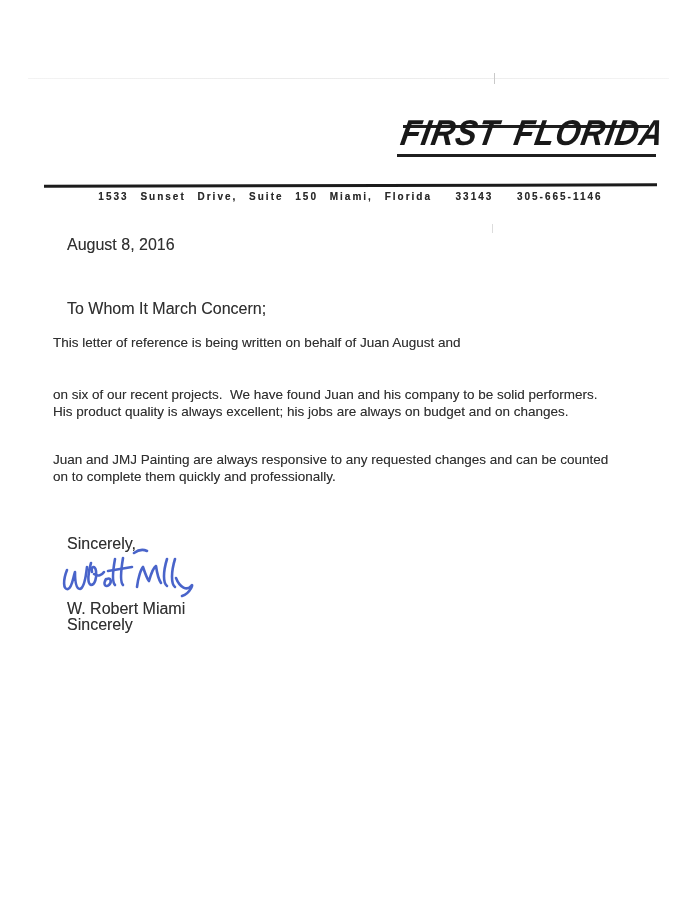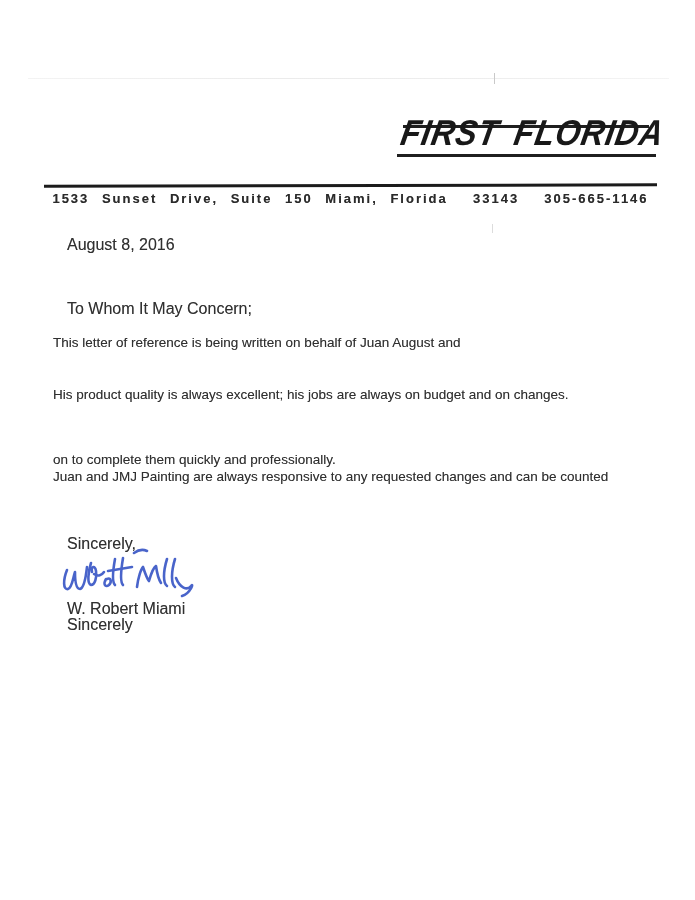--- a/index.html
+++ b/index.html
@@ -32,21 +32,21 @@
     letter-spacing: 1px; word-spacing: 6px; color: #181818;
     transform: skewX(-10deg) scaleY(1.12);
     transform-origin: left top;
     white-space: pre;
   }
 
   
   .head-rule { position: absolute; left: 44px; top: 184px; width: 613px; height: 2.5px; background: #1b1b1b; transform: rotate(-0.12deg); }
   .address {
     position: absolute; left: 44px; top: 191px; width: 613px;
-    text-align: center; font-size: 13px; font-weight: bold;
+    text-align: center; font-size: 10px; font-weight: bold;
     letter-spacing: 2px; word-spacing: 7px; color: #2a2a2a; white-space: pre;
     text-shadow: 0 0 0.4px rgba(70,70,70,0.55);
   }
 
   
   .tline {
     position: absolute; left: 67px;
     font-size: 16px; line-height: 16.5px; color: #303030; white-space: pre;
     text-shadow: 0 0 0.35px rgba(80,80,80,0.5);
   }
@@ -70,33 +70,34 @@
     <div class="logo-line-top"></div>
     <div class="logo-line-bottom"></div>
     <div class="logo-text">FIRST FLORIDA</div>
   </div>
 
   <div class="head-rule"></div>
   <div class="address">1533 Sunset Drive, Suite 150 Miami, Florida  33143  305-665-1146</div>
 
   <div class="tline" style="top:237px">August 8, 2016</div>
 
-  <div class="tline" style="top:301px">To Whom It May Concern;</div>
+  <div class="tline" style="top:301px">To Whom It March Concern;</div>
 
   <div class="para" style="top:335px">
     <div class="pline">This letter of reference is being written on behalf of Juan August and</div>
   </div>
 
   <div class="para" style="top:387px">
+    <div class="pline">on six of our recent projects.  We have found Juan and his company to be solid performers.</div>
     <div class="pline">His product quality is always excellent; his jobs are always on budget and on changes.</div>
   </div>
 
   <div class="para" style="top:452px">
+    <div class="pline">Juan and JMJ Painting are always responsive to any requested changes and can be counted</div>
     <div class="pline">on to complete them quickly and professionally.</div>
-    <div class="pline">Juan and JMJ Painting are always responsive to any requested changes and can be counted</div>
   </div>
 
 
   <div class="tline" style="top:536px">Sincerely,</div>
 
   <div class="signature">
     <svg viewBox="0 0 140 58">
       <g fill="none" stroke="#3a57c6" stroke-width="2.6" stroke-linecap="round" stroke-linejoin="round" opacity="0.92">
         <path d="M76,8 C80,5 85,4 89,6"></path>
         <path d="M9,25 C5,35 5,45 10,44 C14,43 15,33 17,27 C17,35 18,44 22,44 C26,43 28,31 29,22"></path>

